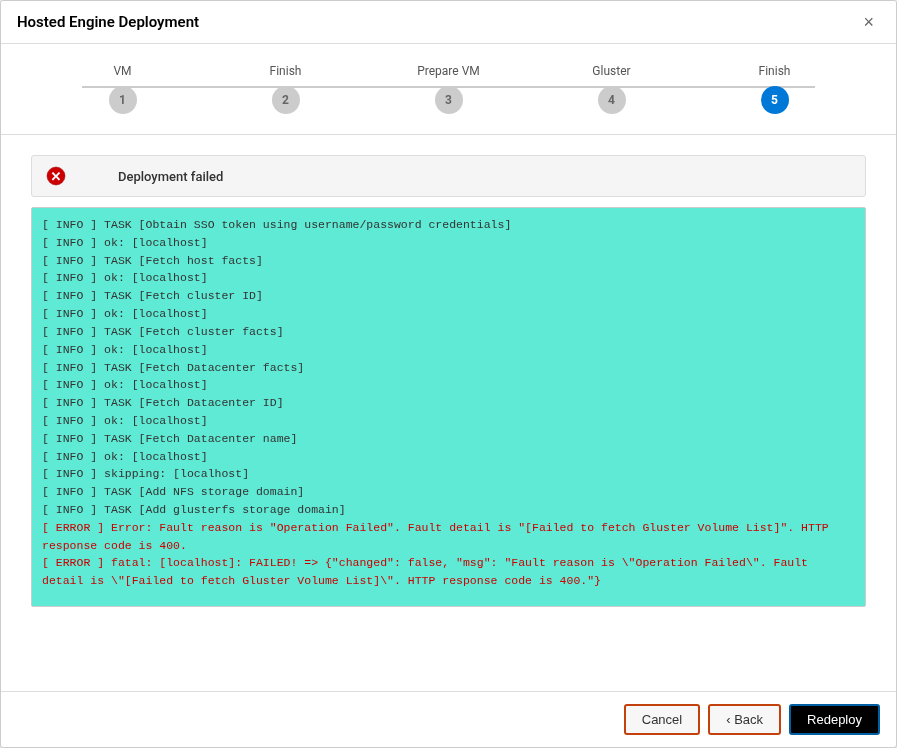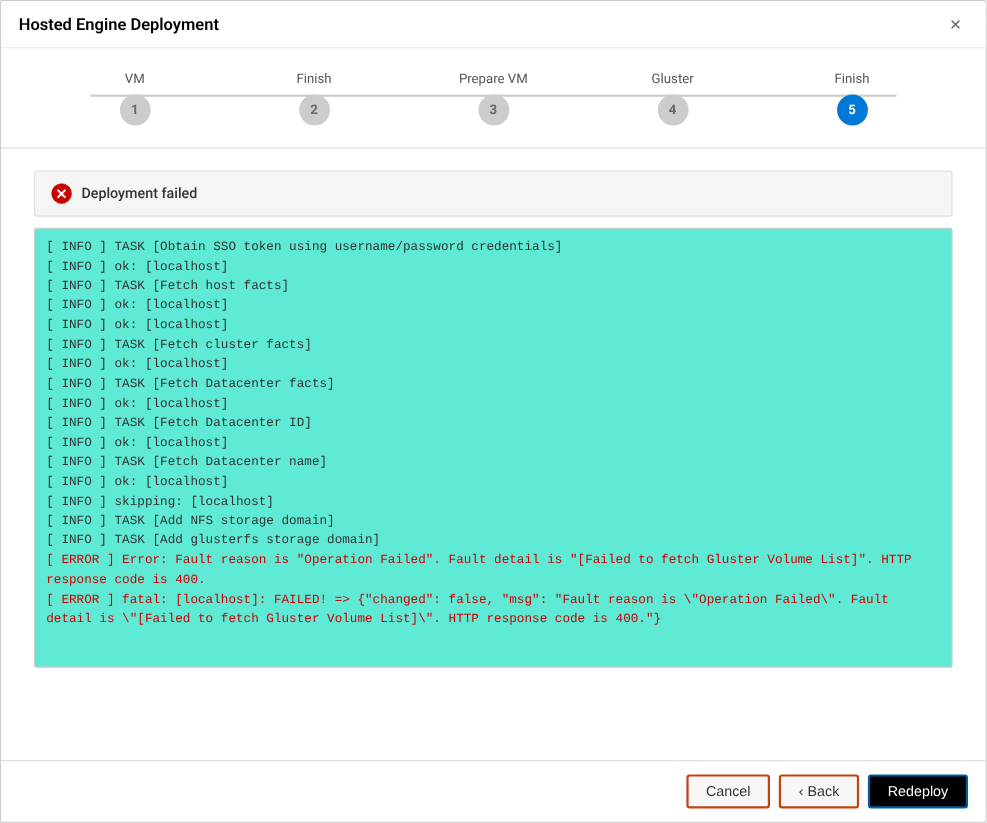--- a/index.html
+++ b/index.html
@@ -106,20 +106,21 @@
     }
     .alert-icon {
       width: 20px;
       height: 20px;
       flex-shrink: 0;
     }
     .alert-text {
       font-size: 13px;
       color: #333;
       font-weight: 500;
+      margin-left: 44px;
     }
     .log-area {
       background: #5eead4;
       border: 1px solid #ccc;
       border-radius: 2px;
       height: 400px;
       overflow-y: auto;
       padding: 8px 10px;
       font-family: "Courier New", monospace;
       font-size: 11.5px;
@@ -206,20 +207,21 @@
         <circle cx="10" cy="10" r="9" fill="#c00" stroke="#900" stroke-width="0.5"></circle>
         <text x="10" y="15" text-anchor="middle" fill="white" font-size="13" font-weight="bold" font-family="Arial">✕</text>
       </svg>
       <span class="alert-text">Deployment failed</span>
     </div>
     <div class="log-area" id="log-container">
     <span class="log-line">[ INFO ] TASK [Obtain SSO token using username/password credentials]</span>
         <span class="log-line">[ INFO ] ok: [localhost]</span>
         <span class="log-line">[ INFO ] TASK [Fetch host facts]</span>
         <span class="log-line">[ INFO ] ok: [localhost]</span>
+        <span class="log-line">[ INFO ] TASK [Fetch cluster ID]</span>
         <span class="log-line">[ INFO ] ok: [localhost]</span>
         <span class="log-line">[ INFO ] TASK [Fetch cluster facts]</span>
         <span class="log-line">[ INFO ] ok: [localhost]</span>
         <span class="log-line">[ INFO ] TASK [Fetch Datacenter facts]</span>
         <span class="log-line">[ INFO ] ok: [localhost]</span>
         <span class="log-line">[ INFO ] TASK [Fetch Datacenter ID]</span>
         <span class="log-line">[ INFO ] ok: [localhost]</span>
         <span class="log-line">[ INFO ] TASK [Fetch Datacenter name]</span>
         <span class="log-line">[ INFO ] ok: [localhost]</span>
         <span class="log-line">[ INFO ] skipping: [localhost]</span>

